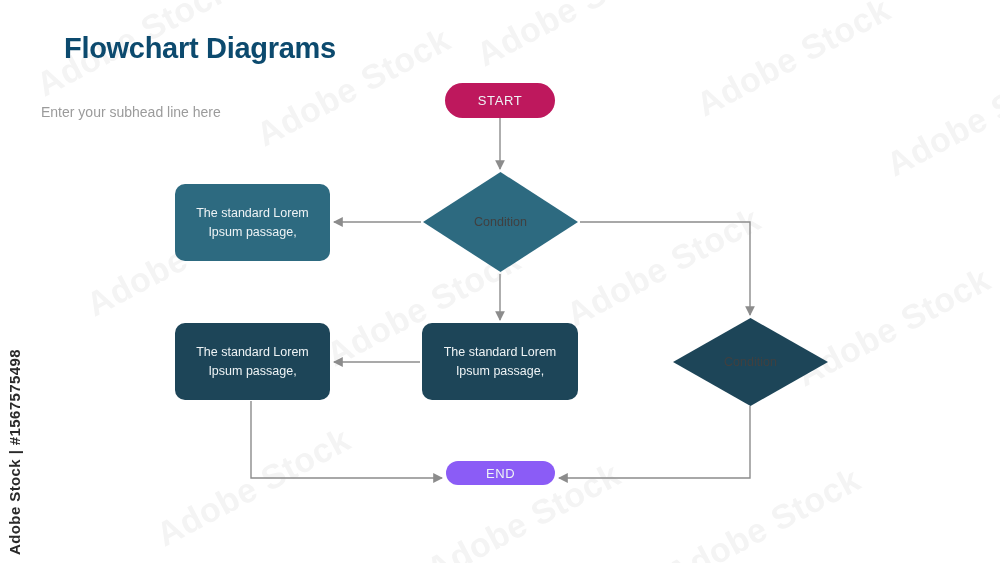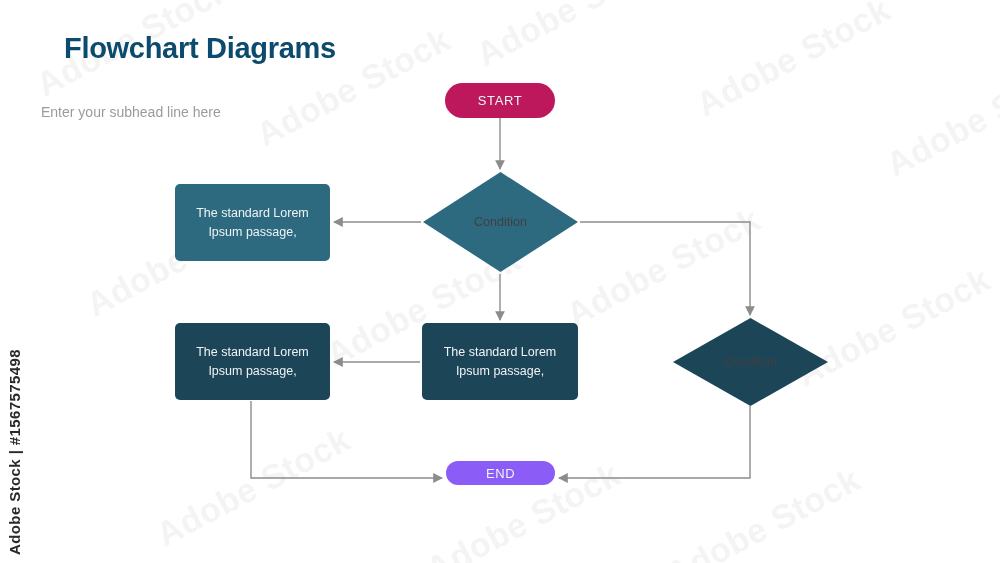--- a/index.html
+++ b/index.html
@@ -86,21 +86,21 @@
     text-align: center;
     color: #eef3f5;
     box-sizing: border-box;
   }
   .terminator {
     border-radius: 999px;
     font-size: 13px;
     letter-spacing: 0.6px;
   }
   .process {
-    border-radius: 5px;
+    border-radius: 10px;
     font-size: 12.5px;
     line-height: 1.45;
     padding: 13px 14px;
   }
   .diamond-wrap {
     position: absolute;
     z-index: 2;
   }
   .diamond-wrap svg { display: block; }
   .diamond-label {

